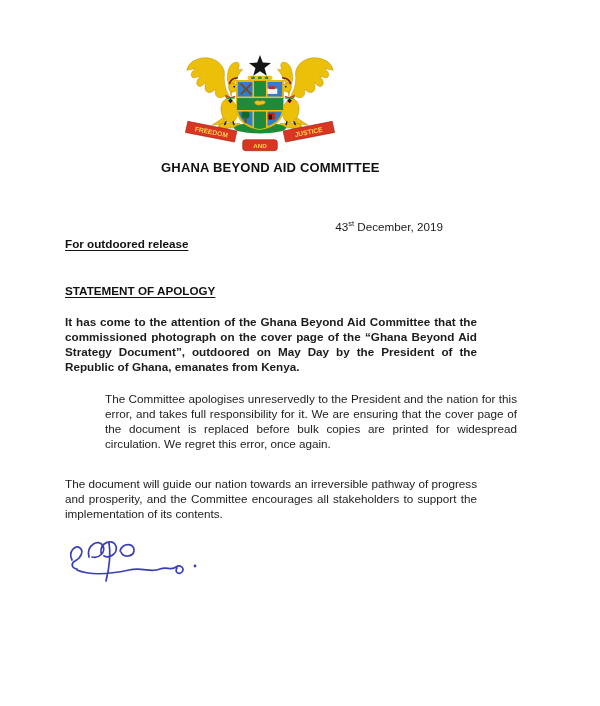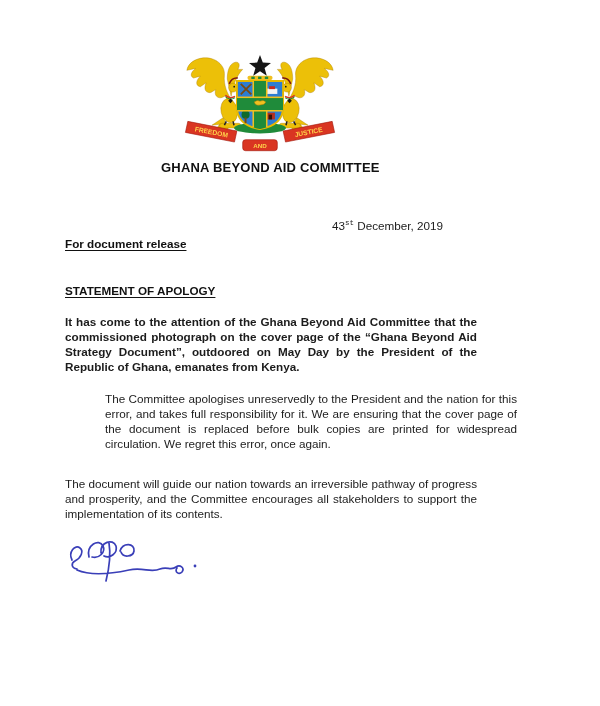--- a/index.html
+++ b/index.html
@@ -15,21 +15,21 @@
   #org-title{
     position:absolute;left:161px;top:160px;width:218px;
     text-align:center;font-weight:bold;font-size:13px;letter-spacing:.2px;
     white-space:nowrap;color:#111;
   }
   #date-line{
     position:absolute;left:65px;top:219px;width:412px;
     text-align:right;padding-right:34px;box-sizing:border-box;
     font-size:11.7px;
   }
-  #date-line sup{font-size:7.5px;font-family:Liberation Mono, monospace;}
+  #date-line sup{font-size:7.5px;}
   .ul-bold{
     position:absolute;left:65px;
     font-weight:bold;font-size:11.7px;
     text-decoration:underline;text-decoration-thickness:1.3px;text-underline-offset:2px;
     color:#111;
   }
   #release-line{top:237px;}
   #statement-heading{top:284px;text-decoration:underline;}
   .para{
     position:absolute;left:65px;width:412px;
@@ -126,21 +126,21 @@
         <text x="131" y="85.5" font-size="7" transform="rotate(-11 131 85.5)">JUSTICE</text>
         <text x="80" y="100" font-size="6.5">AND</text>
       </g>
     </g>
   </svg>
 
   <div id="org-title">GHANA BEYOND AID COMMITTEE</div>
 
   <div id="date-line"><span>43</span><sup>st</sup><span> December, 2019</span></div>
 
-  <div id="release-line" class="ul-bold">For document release</div>
+  <div id="release-line" class="ul-bold">For outdoored release</div>
 
   <div id="statement-heading" class="ul-bold">STATEMENT OF APOLOGY</div>
 
   <p id="para-1" class="para">It has come to the attention of the Ghana Beyond Aid Committee that the commissioned photograph on the cover page of the “Ghana Beyond Aid Strategy Document”, outdoored on May Day by the President of the Republic of Ghana, emanates from Kenya.</p>
   <p id="para-2" class="para">The Committee apologises unreservedly to the President and the nation for this error, and takes full responsibility for it. We are ensuring that the cover page of the document is replaced before bulk copies are printed for widespread circulation. We regret this error, once again.</p>
   <p id="para-3" class="para">The document will guide our nation towards an irreversible pathway of progress and prosperity, and the Committee encourages all stakeholders to support the implementation of its contents.</p>
 
   <svg id="signature" viewBox="0 0 150 50" aria-hidden="true">
     <path fill="none" stroke-width="1.7" stroke-linecap="round" stroke-linejoin="round" d="M9,25 C5,17 12,9 17,13 C21,16 18,23 12,26 C8,28 8,33 14,34
              M26,22 C23,10 36,3 40,11 C43,17 36,24 29,22

